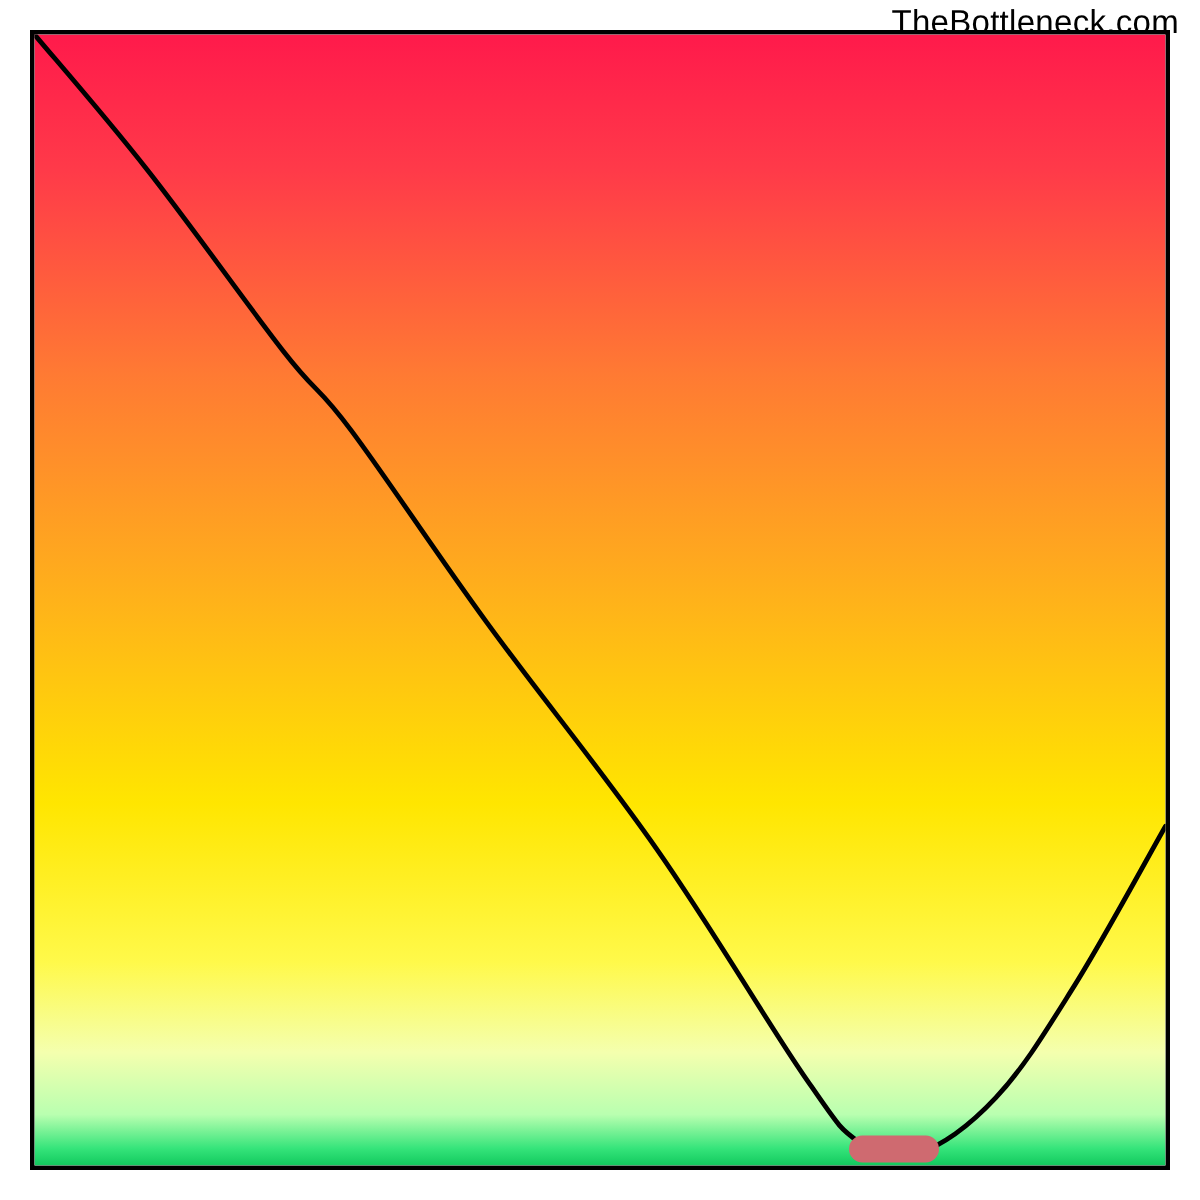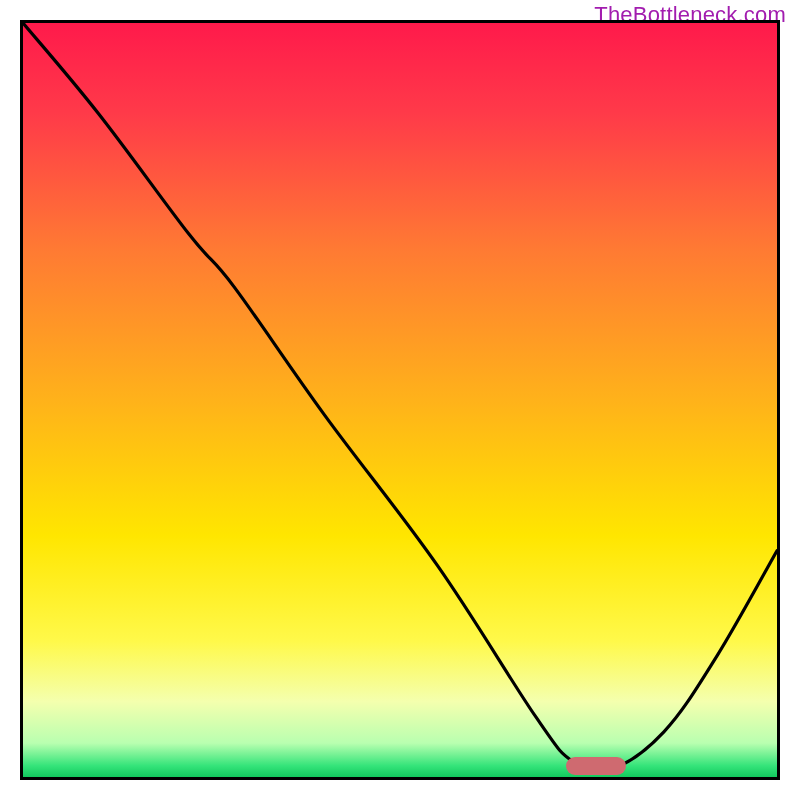--- a/index.html
+++ b/index.html
@@ -22,21 +22,21 @@
     overflow: hidden;
   }
   .gradient {
     position: absolute;
     left: 0; top: 0; right: 0; bottom: 0;
   }
   .watermark {
     position: absolute;
     top: 2px;
     right: 14px;
-    color: #a21caf;
+    color: #000000;
     font-size: 22px;
     font-weight: 500;
     letter-spacing: 0.2px;
     user-select: none;
   }
   svg.curve {
     position: absolute;
     left: 0; top: 0;
     width: 100%;
     height: 100%;

